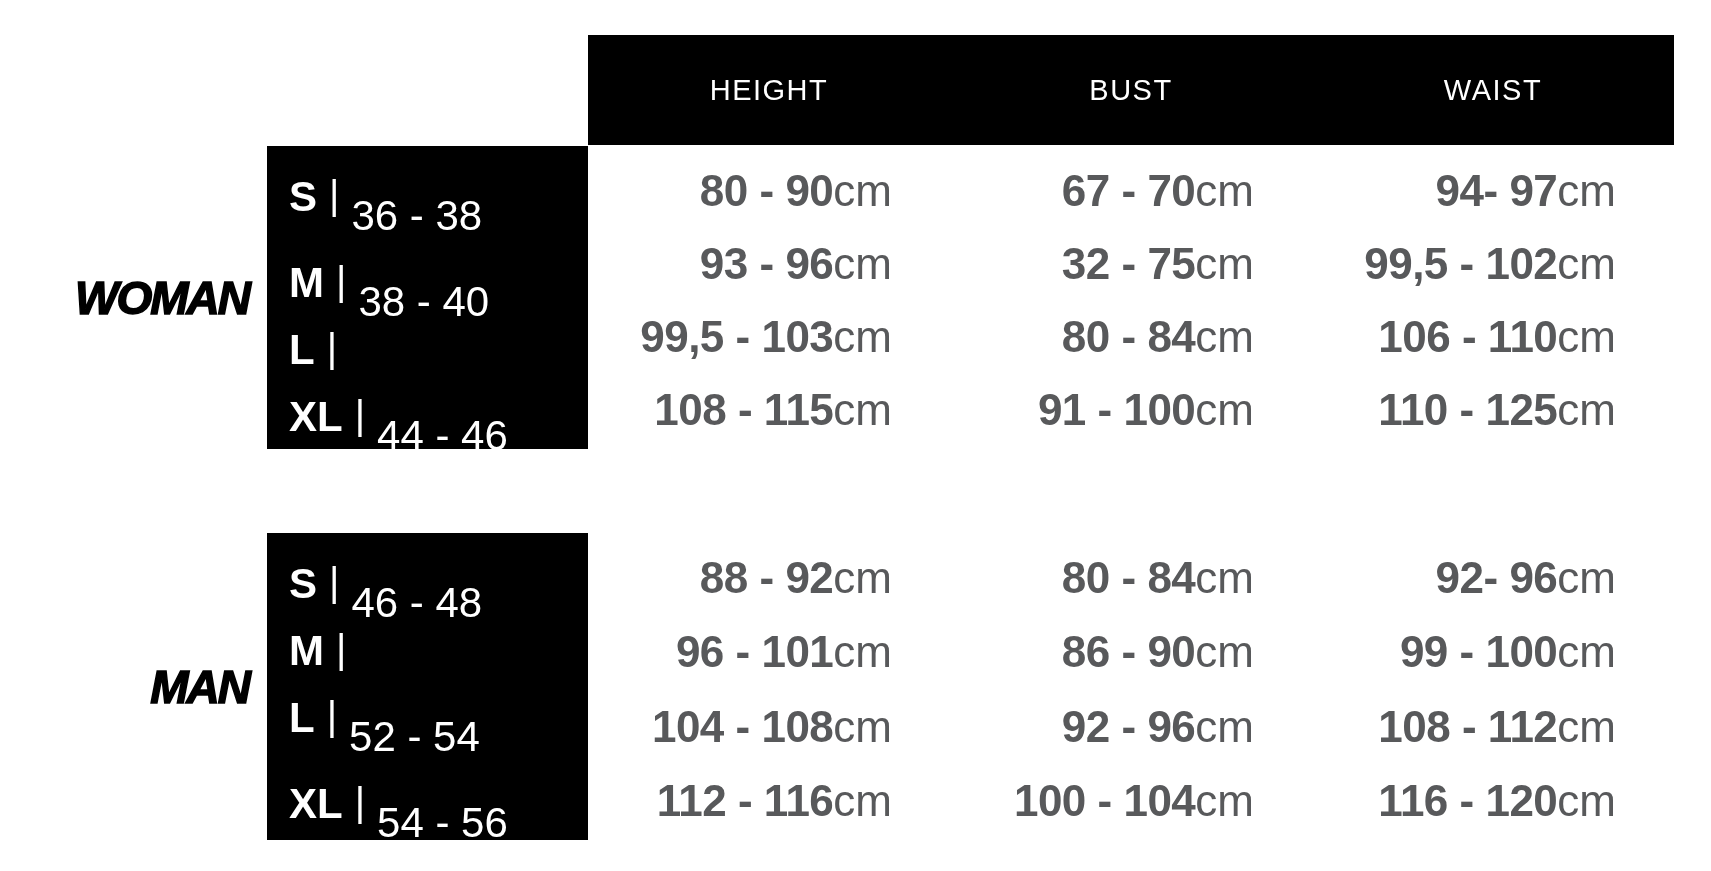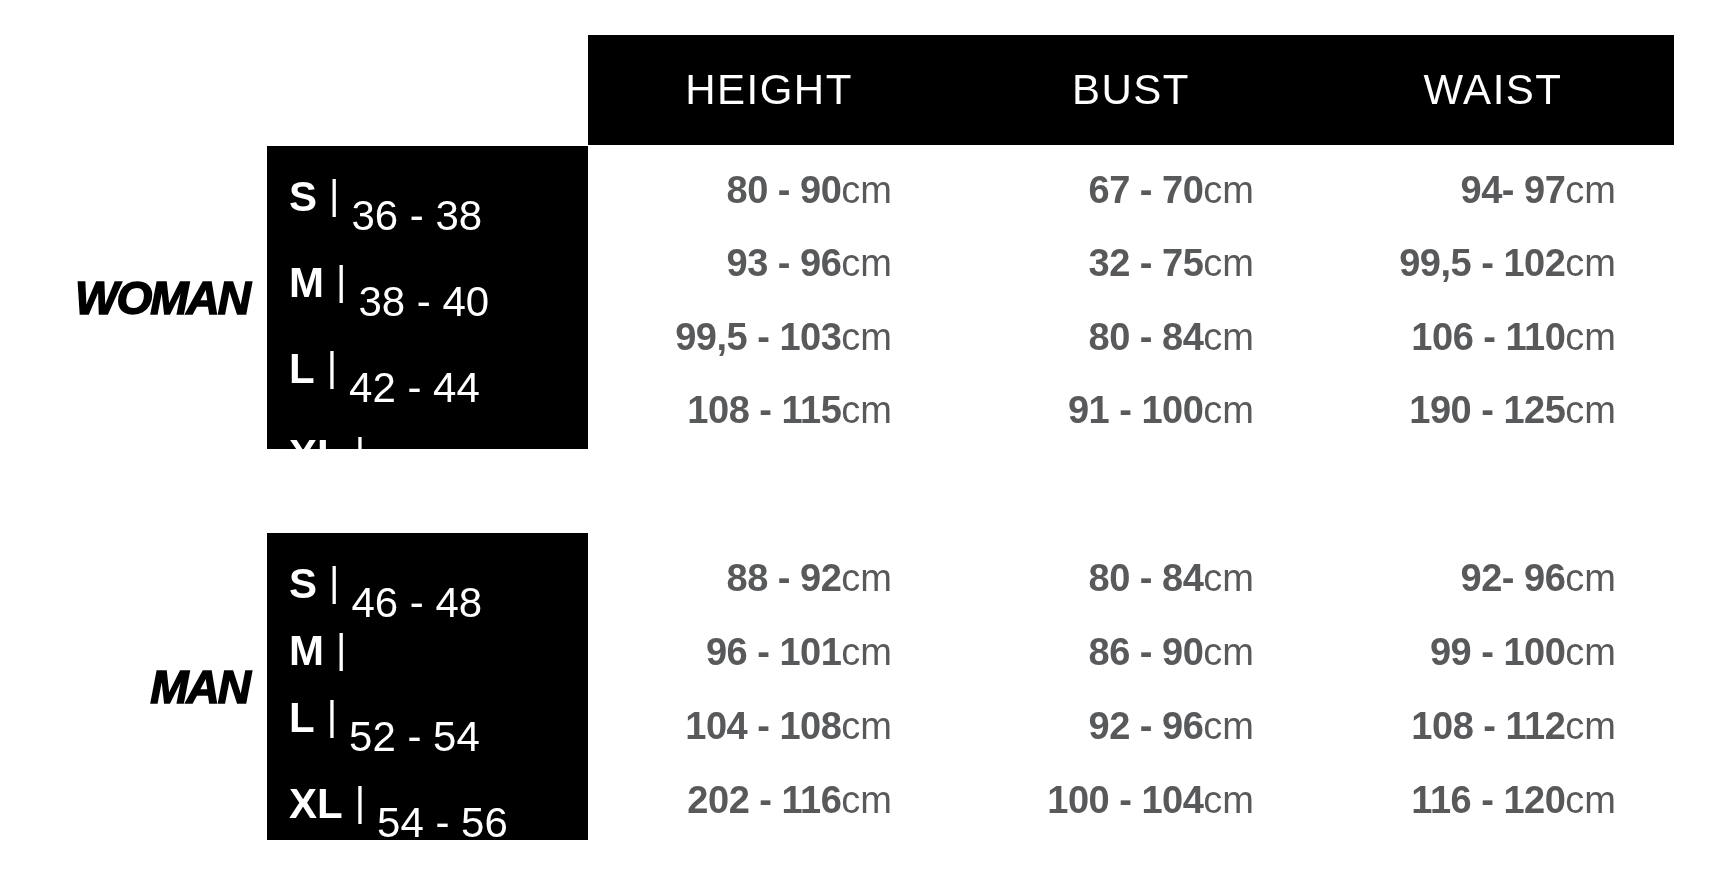--- a/index.html
+++ b/index.html
@@ -20,21 +20,21 @@
     width: 1086px; height: 110px;
     background: #000000;
     display: flex;
   }
   .hcell {
     flex: 1;
     display: flex;
     align-items: center;
     justify-content: center;
     color: #ffffff;
-    font-size: 42px;
+    font-size: 29px;
     font-weight: 400;
     letter-spacing: 1.5px;
   }
 
   
   .section {
     position: absolute;
     left: 0;
     width: 1674px;
     display: flex;
@@ -83,21 +83,21 @@
     grid-template-columns: repeat(3, 1fr);
     grid-template-rows: repeat(4, 1fr);
     padding: 8px 0 2px 0;
   }
   .vcell {
     display: flex;
     align-items: center;
     justify-content: flex-end;
     padding-right: 58px;
     color: #58595b;
-    font-size: 38px;
+    font-size: 44px;
     white-space: nowrap;
   }
   .num  { font-weight: bold; letter-spacing: -0.5px; }
   .unit { font-weight: normal; }
 </style>
 </head>
 <body>
 
 <div class="canvas">
 
@@ -117,21 +117,20 @@
         <span class="rng">36 - 38</span>
       </div>
       <div class="srow">
         <span class="sz">M</span>
         <span class="sep">|</span>
         <span class="rng">38 - 40</span>
       </div>
       <div class="srow">
         <span class="sz">L</span>
         <span class="sep">|</span>
-        <span class="rng">42 - 44</span>
       </div>
       <div class="srow">
         <span class="sz">XL</span>
         <span class="sep">|</span>
         <span class="rng">44 - 46</span>
       </div>
     </div>
 
     <div class="values">
       <div class="vcell">
@@ -175,21 +174,21 @@
 
       <div class="vcell">
         <span class="num">108 - 115</span>
         <span class="unit">cm</span>
       </div>
       <div class="vcell">
         <span class="num">91 - 100</span>
         <span class="unit">cm</span>
       </div>
       <div class="vcell">
-        <span class="num">190 - 125</span>
+        <span class="num">110 - 125</span>
         <span class="unit">cm</span>
       </div>
     </div>
   </section>
 
   <section class="section man">
     <div class="gender">MAN</div>
 
     <div class="size-box">
       <div class="srow">
@@ -247,21 +246,21 @@
       <div class="vcell">
         <span class="num">92 - 96</span>
         <span class="unit">cm</span>
       </div>
       <div class="vcell">
         <span class="num">108 - 112</span>
         <span class="unit">cm</span>
       </div>
 
       <div class="vcell">
-        <span class="num">202 - 116</span>
+        <span class="num">112 - 116</span>
         <span class="unit">cm</span>
       </div>
       <div class="vcell">
         <span class="num">100 - 104</span>
         <span class="unit">cm</span>
       </div>
       <div class="vcell">
         <span class="num">116 - 120</span>
         <span class="unit">cm</span>
       </div>

